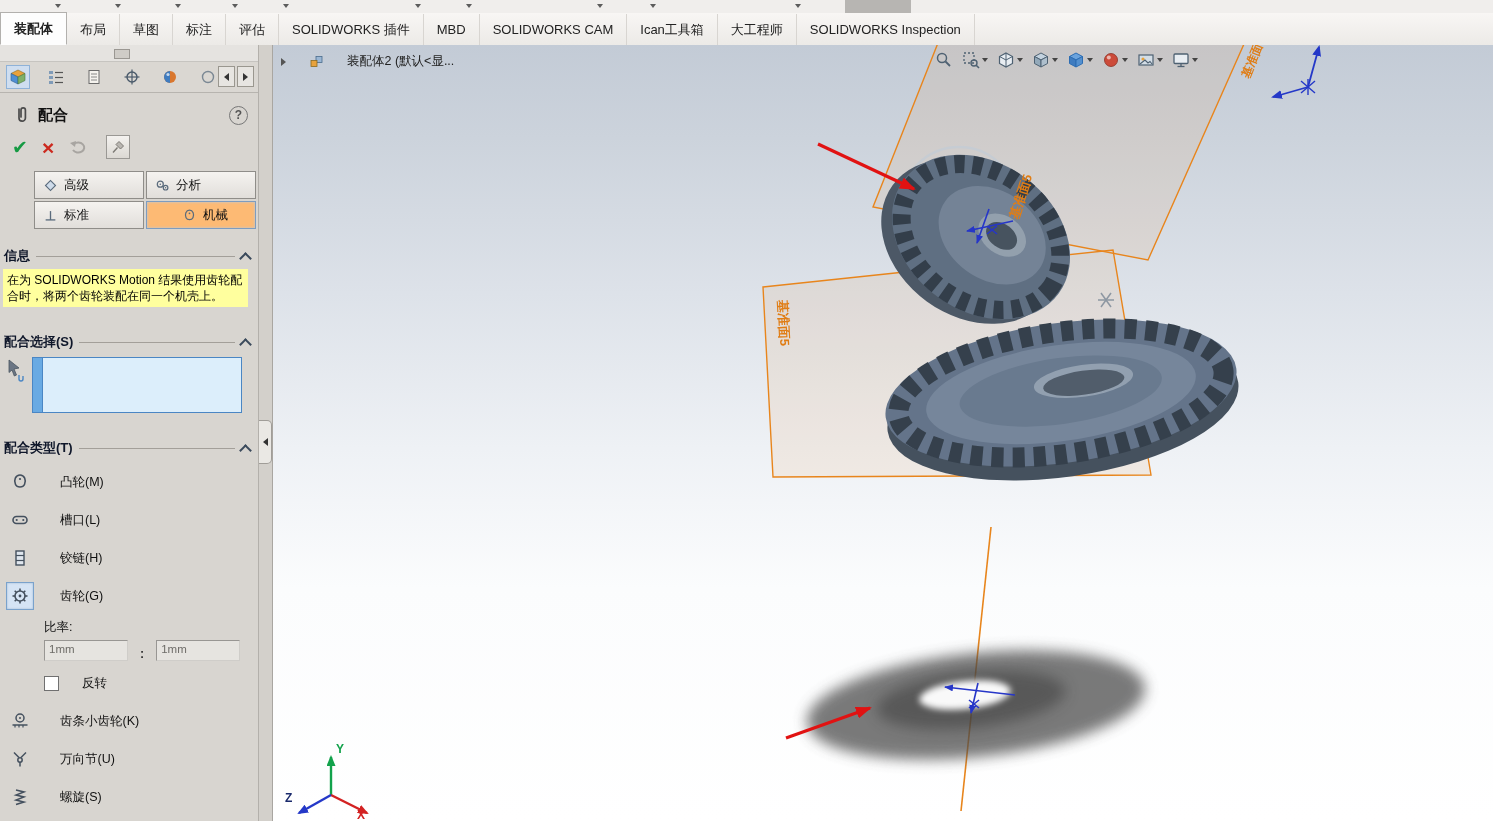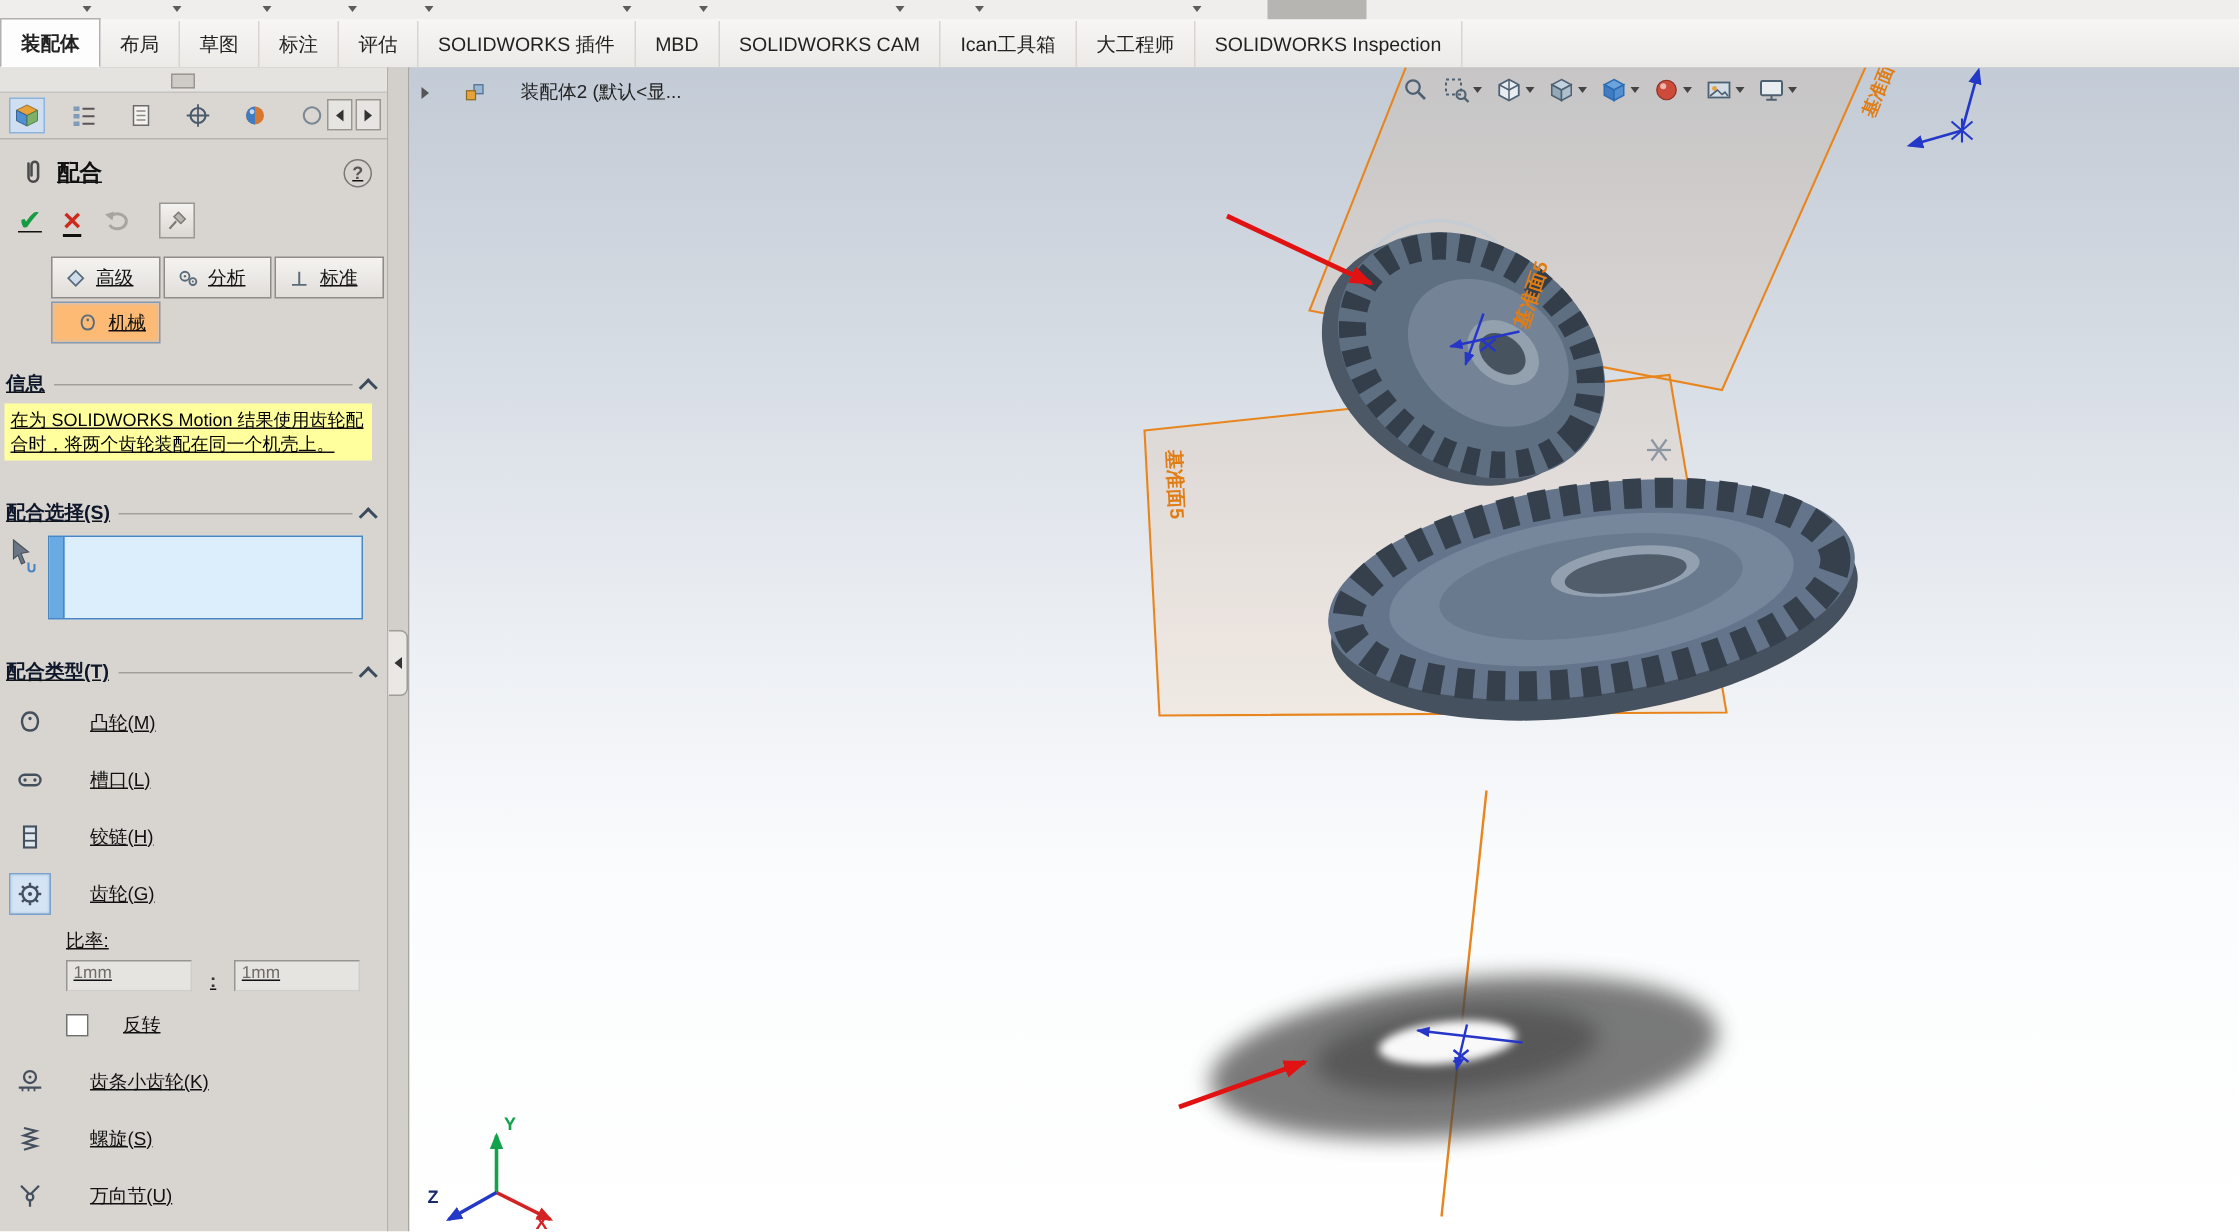--- a/index.html
+++ b/index.html
@@ -13,41 +13,41 @@
   .graybox{position:absolute;left:845px;top:0;width:66px;height:13px;background:#b7b5b2;}
   
   .tabsbar{position:absolute;left:0;top:13px;width:100%;height:32px;
            background:linear-gradient(#f8f6f4,#eceae7);border-bottom:1px solid #b2b0ad;
            display:flex;align-items:flex-end;}
   .rtab{height:31px;line-height:31px;padding:0 13px;font-size:13px;color:#222;
         border-right:1px solid #d8d5d1;white-space:nowrap;}
   .rtab.active{background:#fdfdfd;font-weight:bold;border:1px solid #b2b0ad;border-bottom:1px solid #fdfdfd;}
   
   .lpanel{position:absolute;left:0;top:45px;width:258px;height:776px;background:#d8d5d0;
-          border-right:1px solid #b3b0ab;overflow:hidden;font-size:12.5px;color:#111;text-decoration:underline;}
+          border-right:1px solid #b3b0ab;overflow:hidden;font-size:12.5px;color:#111;}
   .strip1{height:16px;background:#e5e3e0;border-bottom:1px solid #c6c4c0;position:relative;}
   .grip{position:absolute;left:114px;top:4px;width:14px;height:8px;background:#cfccc7;border:1px solid #9a9792;}
   .panetabs{height:30px;background:#dad7d2;border-bottom:1px solid #b7b4af;display:flex;
             align-items:center;gap:14px;padding-left:6px;position:relative;}
   .ptab{width:22px;height:22px;display:flex;align-items:center;justify-content:center;border:1px solid transparent;}
   .ptab.active{background:#cfdef0;border-color:#8fb2d8;}
   .ptab-arrows{position:absolute;right:4px;top:4px;display:flex;gap:2px;}
   .pbtn{width:15px;height:19px;background:#e7e5e1;border:1px solid #9a978f;display:flex;align-items:center;justify-content:center;}
   .tri-l{width:0;height:0;border-top:4px solid transparent;border-bottom:4px solid transparent;border-right:5px solid #333;}
   .tri-r{width:0;height:0;border-top:4px solid transparent;border-bottom:4px solid transparent;border-left:5px solid #333;}
   .title-row{height:32px;margin-top:6px;display:flex;align-items:center;padding:0 10px 0 12px;}
   .pm-title{font-size:15px;font-weight:bold;margin-left:8px;flex:1;}
   .help{width:17px;height:17px;border:1.5px solid #777;border-radius:50%;font-size:12px;font-weight:bold;
         color:#555;display:flex;align-items:center;justify-content:center;}
   .action-row{height:28px;margin-top:2px;display:flex;align-items:center;padding-left:12px;gap:14px;}
   .ok{color:#169a43;font-size:19px;font-weight:bold;line-height:1;}
   .cancel{color:#cc2a1f;font-size:21px;font-weight:bold;line-height:1;}
   .pinbtn{width:22px;height:22px;background:linear-gradient(#f4f2ef,#dbd8d3);border:1px solid #9a9894;
           display:flex;align-items:center;justify-content:center;margin-left:4px;}
-  .mode-grid{margin:10px 2px 0 2px;display:grid;grid-template-columns:1fr 1fr 1fr;gap:2px;padding-left:32px;}
+  .mode-grid{margin:10px 2px 0 2px;display:grid;grid-template-columns:1fr 1fr;gap:2px;padding-left:32px;}
   .mode-btn{height:26px;background:linear-gradient(#f5f3f0,#e1deda);border:1px solid #8f8d89;
             display:flex;align-items:center;gap:6px;padding-left:8px;font-size:12.5px;}
   .mode-btn.active{background:#fdba74;border-color:#7d9cc0;box-shadow:inset 0 0 3px #b8cbdf;justify-content:center;}
   .ghdr{display:flex;align-items:center;padding:0 8px 0 4px;}
   .ghdr .glabel{font-weight:bold;font-size:13px;color:#0f172a;}
   .ghdr .gline{flex:1;height:1px;background:#a39f99;margin:0 6px;}
   .chev{width:7px;height:7px;border-left:2px solid #3b4a5c;border-top:2px solid #3b4a5c;
         transform:rotate(45deg);margin-top:4px;}
   .mt18{margin-top:18px;} .mt26{margin-top:26px;}
   .info-box{margin:4px 10px 0 3px;background:#ffff9e;padding:3px 4px;font-size:12px;line-height:16px;
@@ -336,36 +336,36 @@
         <line x1="9" y1="14" x2="9" y2="16.5" stroke="#44505e" stroke-width="1.2"></line>
         <line x1="13" y1="14" x2="13" y2="16.5" stroke="#44505e" stroke-width="1.2"></line>
       </svg>
     </div>
     <span class="tlabel">齿条小齿轮(K)</span>
   </div>
 
   <div class="trow">
     <div class="tico">
       <svg width="20" height="20" viewBox="0 0 20 20">
-        <path d="M6,3 L14,5 L6,8 L14,10 L6,13 L14,15 L6,17.5" fill="none" stroke="#44505e" stroke-width="1.5"></path>
-      </svg>
-    </div>
-    <span class="tlabel">螺旋(S)</span>
-  </div>
-
-  <div class="trow">
-    <div class="tico">
-      <svg width="20" height="20" viewBox="0 0 20 20">
         <line x1="4" y1="3.5" x2="9" y2="8.5" stroke="#44505e" stroke-width="1.5"></line>
         <line x1="16" y1="3.5" x2="11" y2="8.5" stroke="#44505e" stroke-width="1.5"></line>
         <circle cx="10" cy="11" r="2.2" fill="none" stroke="#44505e" stroke-width="1.5"></circle>
         <line x1="10" y1="13.2" x2="10" y2="17.5" stroke="#44505e" stroke-width="1.5"></line>
       </svg>
     </div>
     <span class="tlabel">万向节(U)</span>
+  </div>
+
+  <div class="trow">
+    <div class="tico">
+      <svg width="20" height="20" viewBox="0 0 20 20">
+        <path d="M6,3 L14,5 L6,8 L14,10 L6,13 L14,15 L6,17.5" fill="none" stroke="#44505e" stroke-width="1.5"></path>
+      </svg>
+    </div>
+    <span class="tlabel">螺旋(S)</span>
   </div>
 </aside>
 
 <div class="collapse-strip">
   <div class="collapse-tab">
     <span class="tri-l"></span>
   </div>
 </div>
 
 <div class="viewport">

